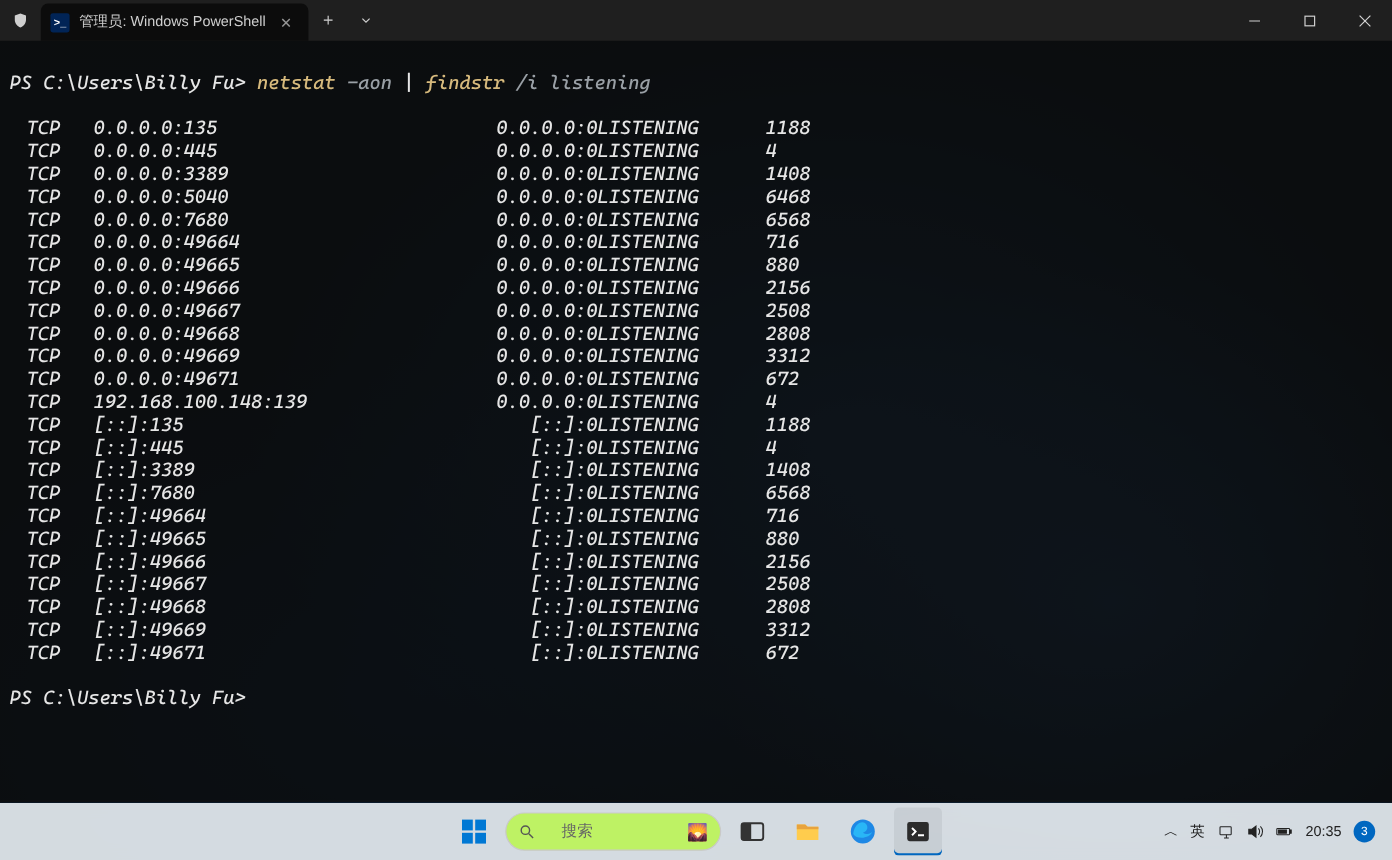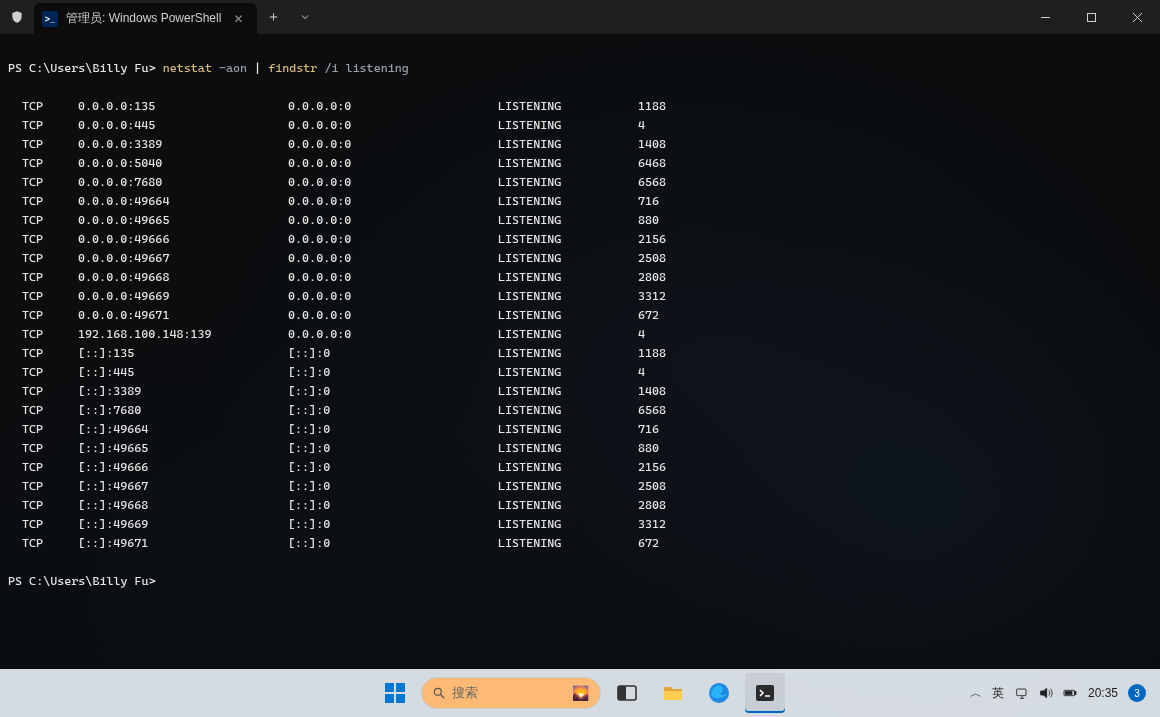--- a/index.html
+++ b/index.html
@@ -53,53 +53,54 @@
   }
   .titlebar .spacer { flex:1; }
   .win-controls { display:flex; }
   .win-btn { width:46px; display:flex; align-items:center; justify-content:center; }
   .win-btn svg{ width:11px; height:11px; stroke:#cfcfcf; stroke-width:1; fill:none;}
   
   .term-body {
     flex:1;
     padding: 6px 8px;
     font-family: "Cascadia Mono","Consolas",monospace;
-    font-size: 12px;
+    font-size: 16px;
     line-height: 19px;
     color: #e6e6e6;
     white-space: pre;
     overflow: hidden;
+    font-style: italic;
   }
   .prompt-path { color:#e6e6e6; }
   .cmd-yellow { color:#d7ba7d; }
   .cmd-grey { color:#9aa0a6; }
   .pipe { color:#e6e6e6; }
   .row span { display:inline-block; }
   .c-proto { width: 70px; padding-left:14px;}
   .c-local { width: 210px;}
-  .c-foreign { width: 210px;}
+  .c-foreign { width: 210px; text-align: right;}
   .c-state { width: 140px;}
   .c-pid { }
   
   .taskbar {
     position:absolute; left:0; right:0; bottom:0; height:48px;
     background: rgba(230,235,240,0.92);
     backdrop-filter: blur(6px);
     display:flex; align-items:center;
     z-index:2;
     color:#222;
     font-size:12px;
   }
   .tb-center { position:absolute; left:50%; transform:translateX(-50%); display:flex; align-items:center; gap:6px;}
   .tb-icon { width:40px; height:40px; display:flex; align-items:center; justify-content:center; border-radius:4px;}
   .tb-icon svg{ width:24px; height:24px;}
   .search-box {
-    display:flex; align-items:center; gap:6px;
+    display:flex; align-items:center; gap:22px;
     height:32px; width:180px;
-    background:#fdba74; border:1px solid #c9c9c9; border-radius:16px;
+    background:#bef264; border:1px solid #c9c9c9; border-radius:16px;
     padding:0 10px;
     font-size:13px; color:#666;
   }
   .search-box .mag { width:14px;height:14px; }
   .search-box .deco { margin-left:auto; font-size:14px;}
   .tb-right { margin-left:auto; display:flex; align-items:center; gap:10px; padding-right:14px;}
   .tray { display:flex; align-items:center; gap:8px; font-size:12px; color:#222;}
   .tray svg{ width:16px;height:16px; stroke:#222; fill:none; stroke-width:1.3;}
   .ime { font-size:12px; }
   .notif-badge { width:18px;height:18px; border-radius:50%; background:#0067c0; color:#fff; font-size:10px; display:flex;align-items:center;justify-content:center;}

